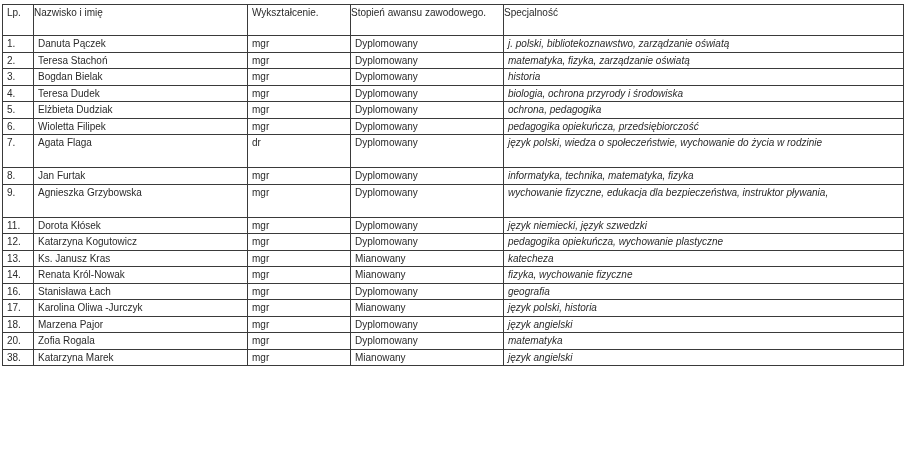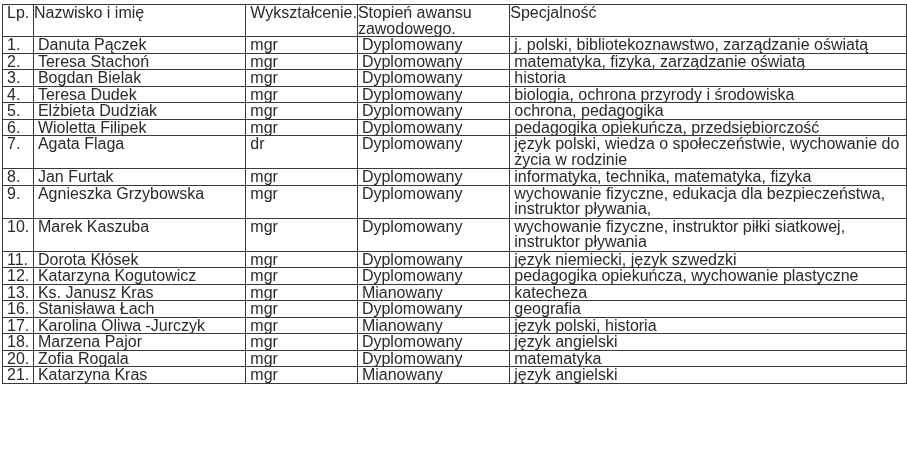--- a/index.html
+++ b/index.html
@@ -1,37 +1,37 @@
 <!DOCTYPE html>
 <html><head>
 <meta charset="utf-8">
 <style>
   html, body { margin: 0; padding: 0; background: #ffffff; }
   body { width: 907px; height: 467px; overflow: hidden; position: relative; }
   table.staff {
     position: absolute; left: 2px; top: 4px;
     border-collapse: collapse;
     font-family: "Liberation Sans", sans-serif;
-    font-size: 16px; color: #2a2a2a;
+    font-size: 10px; color: #2a2a2a;
     table-layout: fixed;
   }
   table.staff td, table.staff th {
     border: 1px solid #3a3a3a;
     padding: 0 0 0 4px;
     line-height: 15.5px;
     vertical-align: top;
     font-weight: normal;
     text-align: left;
     overflow: hidden;
   }
   table.staff tbody tr { height: 16.5px; }
   table.staff tbody tr.tall { height: 33px; }
   table.staff thead tr { height: 31px; }
   th.c-center { text-align: left; padding-left: 0 !important; }
-  td.spec { padding-right: 6px; }
+  td.spec { padding-right: 6px; font-style: italic; }
 </style>
 </head>
 <body>
 
 <table class="staff">
   <colgroup>
     <col style="width:31px">
     <col style="width:214px">
     <col style="width:103px">
     <col style="width:153px">
@@ -103,47 +103,47 @@
         <td>Dyplomowany</td>
         <td class="spec">informatyka, technika, matematyka, fizyka</td>
       </tr>
       <tr class="tall">
         <td>9.</td>
         <td>Agnieszka Grzybowska</td>
         <td>mgr</td>
         <td>Dyplomowany</td>
         <td class="spec">wychowanie fizyczne, edukacja dla bezpieczeństwa, instruktor pływania,</td>
       </tr>
-      <tr class="tall">
-        <td>10.</td>
-        <td>Marek Kaszuba</td>
-        <td>mgr</td>
-        <td>Dyplomowany</td>
-        <td class="spec">wychowanie fizyczne, instruktor piłki siatkowej, instruktor pływania</td>
-      </tr>
       <tr>
         <td>11.</td>
         <td>Dorota Kłósek</td>
         <td>mgr</td>
         <td>Dyplomowany</td>
         <td class="spec">język niemiecki, język szwedzki</td>
       </tr>
       <tr>
         <td>12.</td>
         <td>Katarzyna Kogutowicz</td>
         <td>mgr</td>
         <td>Dyplomowany</td>
         <td class="spec">pedagogika opiekuńcza, wychowanie plastyczne</td>
       </tr>
       <tr>
         <td>13.</td>
         <td>Ks. Janusz Kras</td>
         <td>mgr</td>
         <td>Mianowany</td>
         <td class="spec">katecheza</td>
+      </tr>
+      <tr>
+        <td>14.</td>
+        <td>Renata Król-Nowak</td>
+        <td>mgr</td>
+        <td>Mianowany</td>
+        <td class="spec">fizyka, wychowanie fizyczne</td>
       </tr>
       <tr>
         <td>16.</td>
         <td>Stanisława Łach</td>
         <td>mgr</td>
         <td>Dyplomowany</td>
         <td class="spec">geografia</td>
       </tr>
       <tr>
         <td>17.</td>
@@ -160,20 +160,20 @@
         <td class="spec">język angielski</td>
       </tr>
       <tr>
         <td>20.</td>
         <td>Zofia Rogala</td>
         <td>mgr</td>
         <td>Dyplomowany</td>
         <td class="spec">matematyka</td>
       </tr>
       <tr>
-        <td>21.</td>
-        <td>Katarzyna Kras</td>
+        <td>38.</td>
+        <td>Katarzyna Marek</td>
         <td>mgr</td>
         <td>Mianowany</td>
         <td class="spec">język angielski</td>
       </tr>
     </tbody>
 </table>
 
 </body></html>

